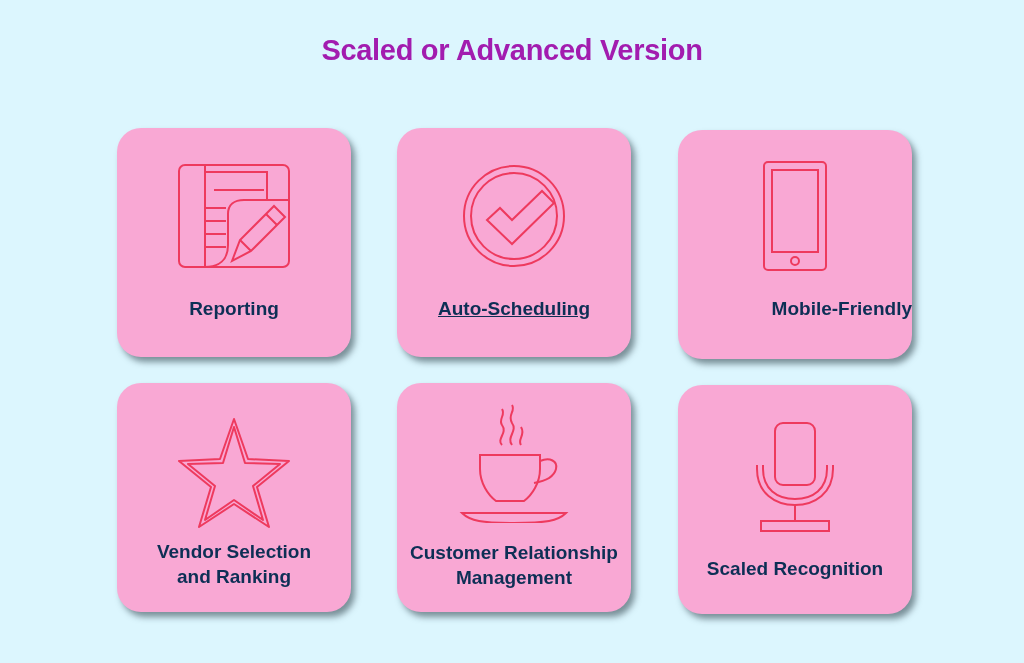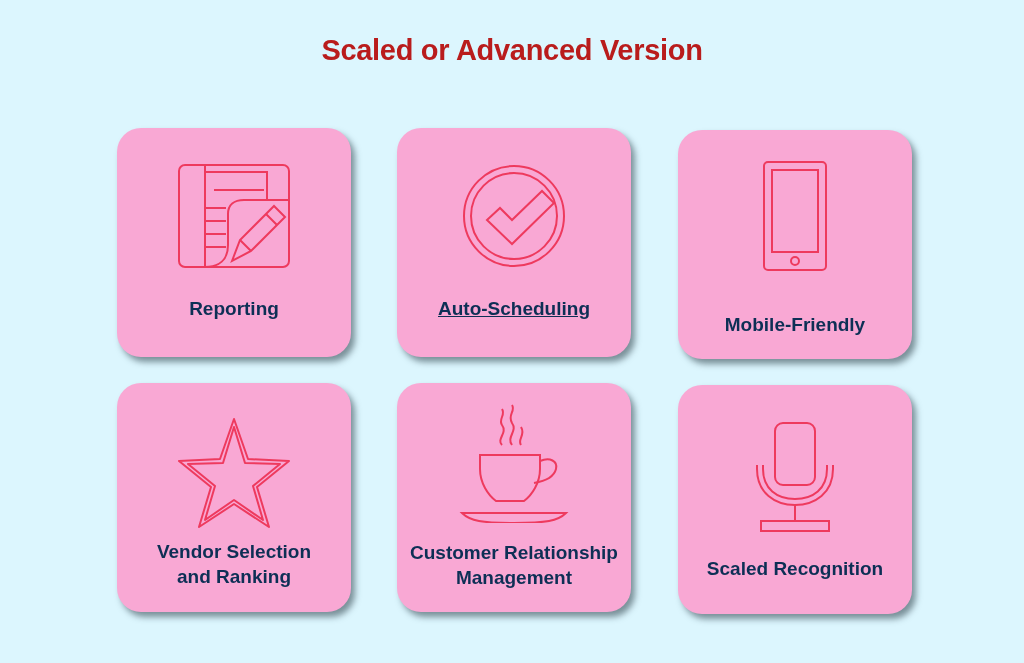--- a/index.html
+++ b/index.html
@@ -5,21 +5,21 @@
   html, body { margin: 0; padding: 0; }
   body {
     width: 1024px; height: 663px;
     background: #dcf6fe;
     font-family: "Liberation Sans", "DejaVu Sans", sans-serif;
     position: relative; overflow: hidden;
   }
   .title {
     position: absolute; top: 34px; left: 0; width: 1024px;
     text-align: center; font-size: 29px; font-weight: bold;
-    color: #b91c1c; letter-spacing: -0.3px;
+    color: #a21caf; letter-spacing: -0.3px;
   }
   .card {
     position: absolute; width: 234px; height: 229px;
     background: #f9a8d4; border-radius: 24px;
     box-shadow: 4px 5px 6px rgba(40, 60, 70, 0.55);
   }
   .icon {
     position: absolute; left: 50%; transform: translateX(-50%);
     top: 28px; width: 120px; height: 120px;
   }
@@ -63,21 +63,21 @@
 </div>
 
 <div class="card" style="left:678px; top:130px;">
   <div class="icon" style="top:28px;">
     <svg viewBox="0 0 120 120" fill="none" stroke="#ee3a5e" stroke-width="2">
       <rect x="29" y="4" width="62" height="108" rx="4"></rect>
       <rect x="37" y="12" width="46" height="82"></rect>
       <circle cx="60" cy="103" r="4"></circle>
     </svg>
   </div>
-  <div class="label one" style="top:182px;">Mobile-Friendly</div>
+  <div class="label one" style="top:166px;text-align:right;">Mobile-Friendly</div>
 </div>
 
 <div class="card" style="left:117px; top:383px;">
   <div class="icon" style="top:30px;">
     <svg viewBox="0 0 120 120" fill="none" stroke="#ee3a5e" stroke-width="2">
       <path d="M60 6 L74 46 L115 48 L83 74 L95 114 L60 91 L25 114 L37 74 L5 48 L46 46 Z" stroke-linejoin="round"></path>
       <path d="M60 14 L71 50 L106 51 L79 73 L89 107 L60 87 L31 107 L41 73 L14 51 L49 50 Z" stroke-linejoin="round"></path>
     </svg>
   </div>
   <div class="label" style="top:156px;">Vendor Selection</div>

